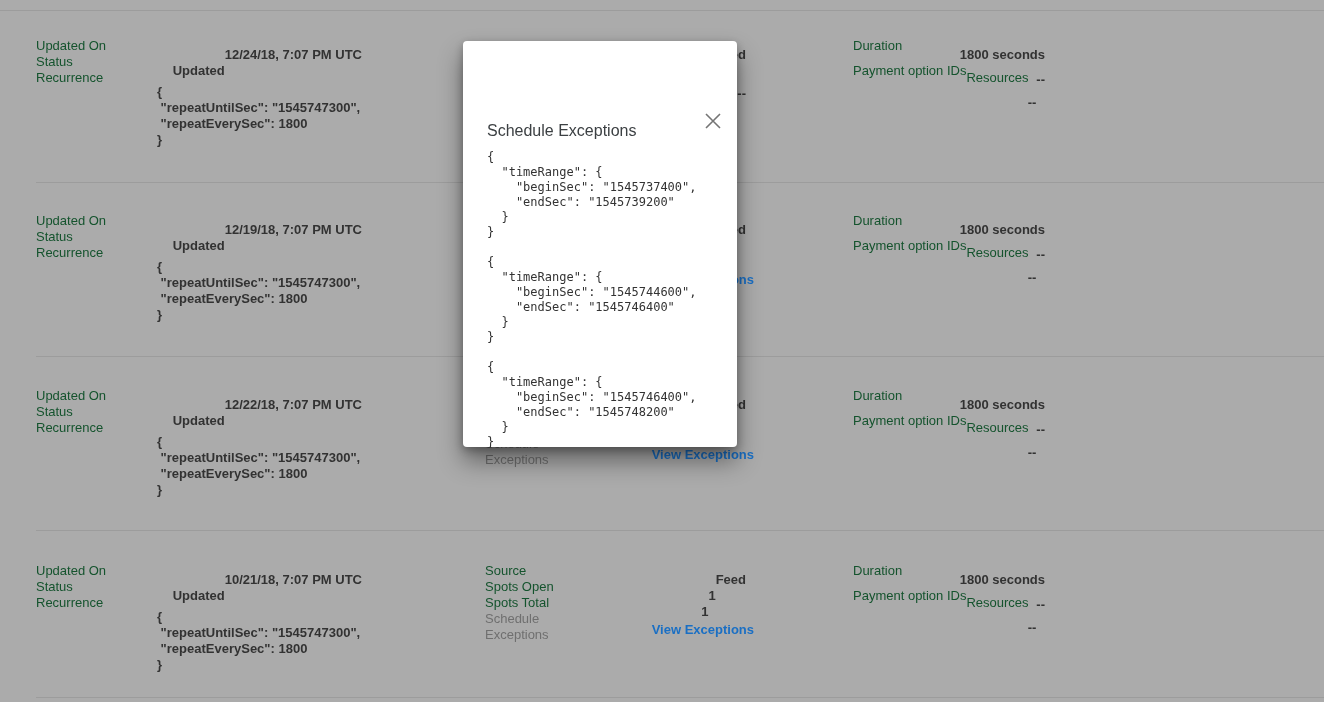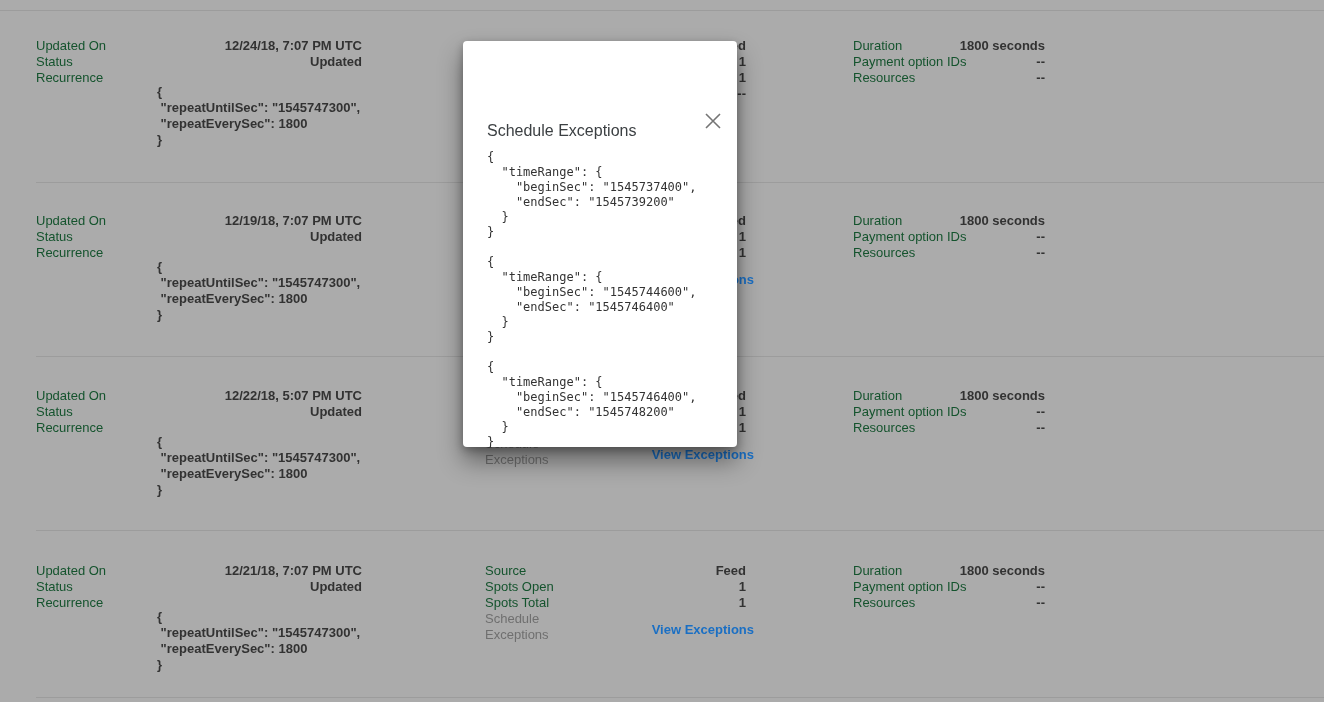--- a/index.html
+++ b/index.html
@@ -11,21 +11,21 @@
   }
   .top-divider{position:absolute;left:0;top:10px;width:1324px;height:1px;background:#9c9c9c;}
   .row{position:absolute;left:0;width:1324px;}
   .row .divider{position:absolute;left:36px;right:0;height:1px;background:#9c9c9c;}
   .g{position:absolute;top:0;}
   .g1{left:36px;width:326px;}
   .g2{left:485px;width:261px;}
   .g3{left:853px;width:192px;}
   .line{height:16px;line-height:16px;font-size:13px;overflow:visible;}
   .lbl{float:left;color:#14532d;}
-  .val{float:right;color:#323232;font-weight:bold;text-align:right;}
+  .val{float:right;color:#323232;font-weight:bold;text-align:right;margin-top:9px;}
   .json{
     position:absolute;left:121px;top:46px;margin:0;
     font-family:"Liberation Sans",sans-serif;font-size:13px;font-weight:bold;
     color:#323232;line-height:16px;white-space:pre;
   }
   .se-wrap{position:relative;height:32px;}
   .se-lbl{position:absolute;left:0;top:0;width:95px;color:#6f6f6f;font-size:13px;line-height:16px;}
   .se-val{position:absolute;right:0;top:0;color:#323232;font-weight:bold;font-size:13px;line-height:16px;}
   .se-link{
     position:absolute;right:-8px;top:11px;color:#1a6fc4;font-weight:bold;
@@ -159,21 +159,21 @@
         <span class="val">--</span>
       </div>
   </div>
   <div class="divider" style="top:143px;"></div>
 </section>
 
 <section class="row" style="top:388px;height:175px;">
   <div class="g g1">
     <div class="line">
         <span class="lbl">Updated On</span>
-        <span class="val">12/22/18, 5:07 PM UTC</span>
+        <span class="val">12/22/18, 7:07 PM UTC</span>
       </div>
     <div class="line">
         <span class="lbl">Status</span>
         <span class="val">Updated</span>
       </div>
     <div class="line">
         <span class="lbl">Recurrence</span>
       </div>
     <pre class="json">{
  "repeatUntilSec": "1545747300",
@@ -212,21 +212,21 @@
         <span class="val">--</span>
       </div>
   </div>
   <div class="divider" style="top:142px;"></div>
 </section>
 
 <section class="row" style="top:563px;height:175px;">
   <div class="g g1">
     <div class="line">
         <span class="lbl">Updated On</span>
-        <span class="val">12/21/18, 7:07 PM UTC</span>
+        <span class="val">10/21/18, 7:07 PM UTC</span>
       </div>
     <div class="line">
         <span class="lbl">Status</span>
         <span class="val">Updated</span>
       </div>
     <div class="line">
         <span class="lbl">Recurrence</span>
       </div>
     <pre class="json">{
  "repeatUntilSec": "1545747300",

